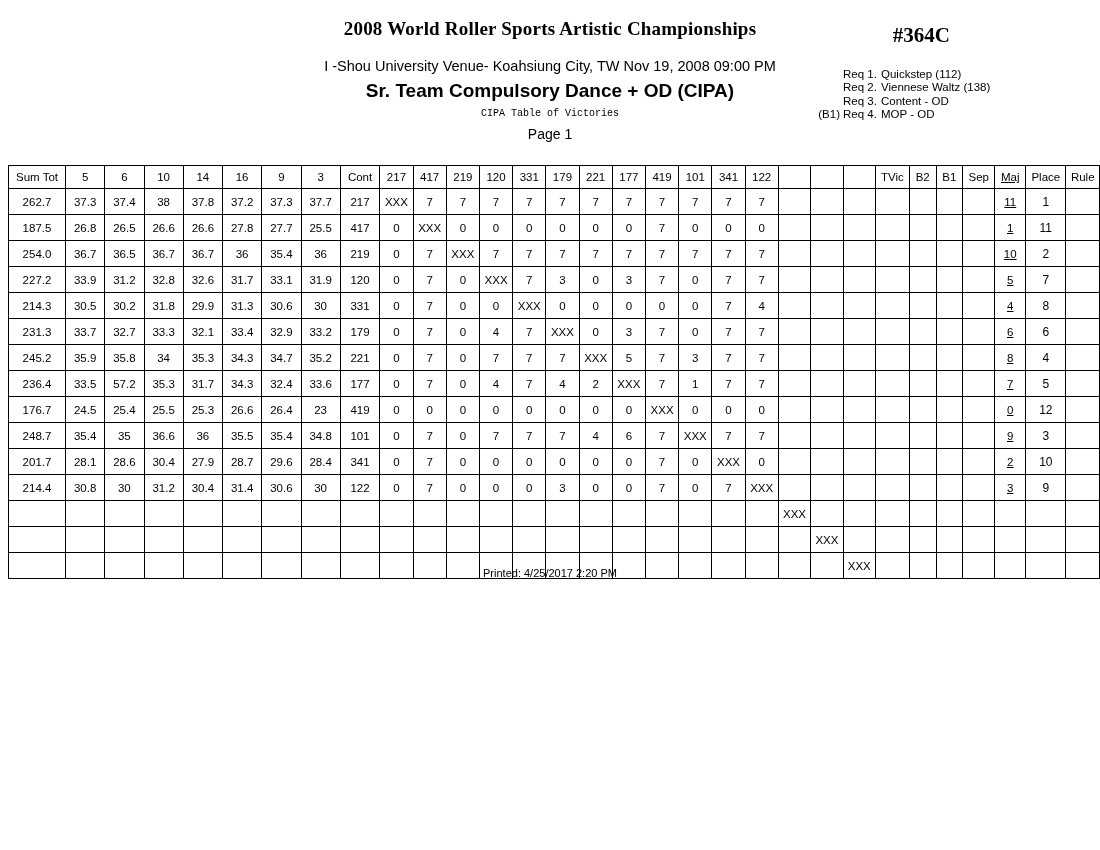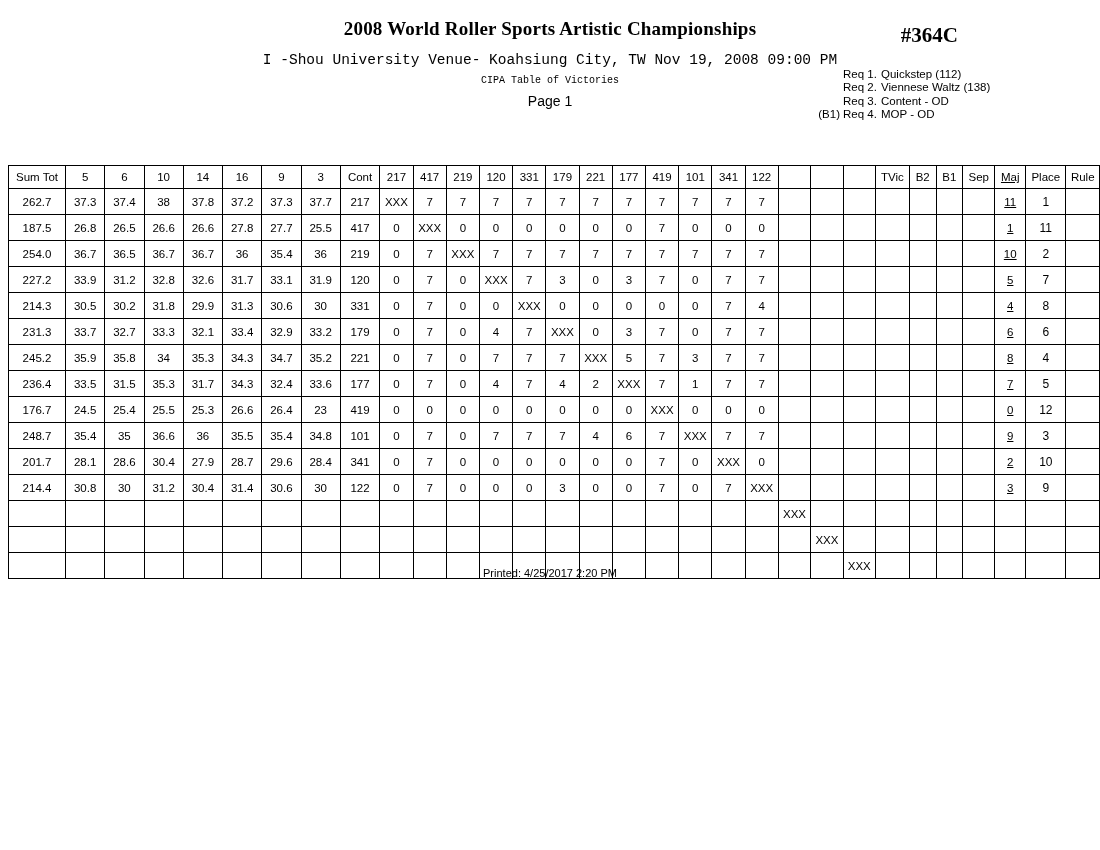--- a/index.html
+++ b/index.html
@@ -30,24 +30,24 @@
     width: 1100px;
   }
   .title-main {
     font-family: "Liberation Serif", serif;
     font-size: 19px;
     font-weight: bold;
     line-height: 22px;
     letter-spacing: 0.2px;
   }
   .title-venue {
-    font-family: Liberation Mono, monospace;
+    font-family: Liberation Sans, sans-serif;
     font-size: 14.5px;
     line-height: 19px;
-    margin-top: 11px;
+    margin-top: 17px;
   }
   .title-event {
     font-family: "Liberation Sans", sans-serif;
     font-size: 19px;
     font-weight: bold;
     line-height: 24px;
     margin-top: 3px;
   }
   .title-sub {
     font-family: Liberation Mono, monospace;
@@ -57,21 +57,21 @@
   }
   .title-page {
     font-family: "Liberation Sans", sans-serif;
     font-size: 14px;
     line-height: 19px;
     margin-top: 1px;
   }
   .doc-number {
     position: absolute;
     top: 23px;
-    right: 74px;
+    right: 82px;
     font-family: "Liberation Serif", serif;
     font-size: 21px;
     font-weight: bold;
   }
   .reqs {
     position: absolute;
     top: 68px;
     left: 812px;
     font-size: 11.5px;
     line-height: 13.4px;
@@ -147,20 +147,21 @@
 </style>
 </head>
 <body>
 
 <div class="page">
 
   <div class="header">
     <div class="title-block">
       <div class="title-main">2008 World Roller Sports Artistic Championships</div>
       <div class="title-venue">I -Shou University Venue- Koahsiung City, TW  Nov 19, 2008  09:00 PM</div>
+      <div class="title-event">Sr. Team Compulsory Dance + OD (CIPA)</div>
       <div class="title-sub">CIPA Table of Victories</div>
       <div class="title-page">Page 1</div>
     </div>
     <div class="doc-number">#364C</div>
     <div class="reqs">
       <span class="req-row">
         <span class="req-prefix"></span><span class="req-label">Req  1.</span><span class="req-text">Quickstep (112)</span>
       </span>
       <span class="req-row">
         <span class="req-prefix"></span><span class="req-label">Req  2.</span><span class="req-text">Viennese Waltz (138)</span>
@@ -439,21 +440,21 @@
             <td class="c-b2"></td>
             <td class="c-b1"></td>
             <td class="c-sep"></td>
             <td class="c-maj">8</td>
             <td class="c-place place-val">4</td>
             <td class="c-rule"></td>
           </tr>
           <tr>
             <td class="c-sumtot">236.4</td>
             <td class="c-jury">33.5</td>
-            <td class="c-jury">31.5</td>
+            <td class="c-jury">57.2</td>
             <td class="c-jury">35.3</td>
             <td class="c-jury">31.7</td>
             <td class="c-jury">34.3</td>
             <td class="c-jury">32.4</td>
             <td class="c-jury">33.6</td>
             <td class="c-cont">177</td>
             <td class="c-pair">0</td>
             <td class="c-pair">7</td>
             <td class="c-pair">0</td>
             <td class="c-pair">4</td>

